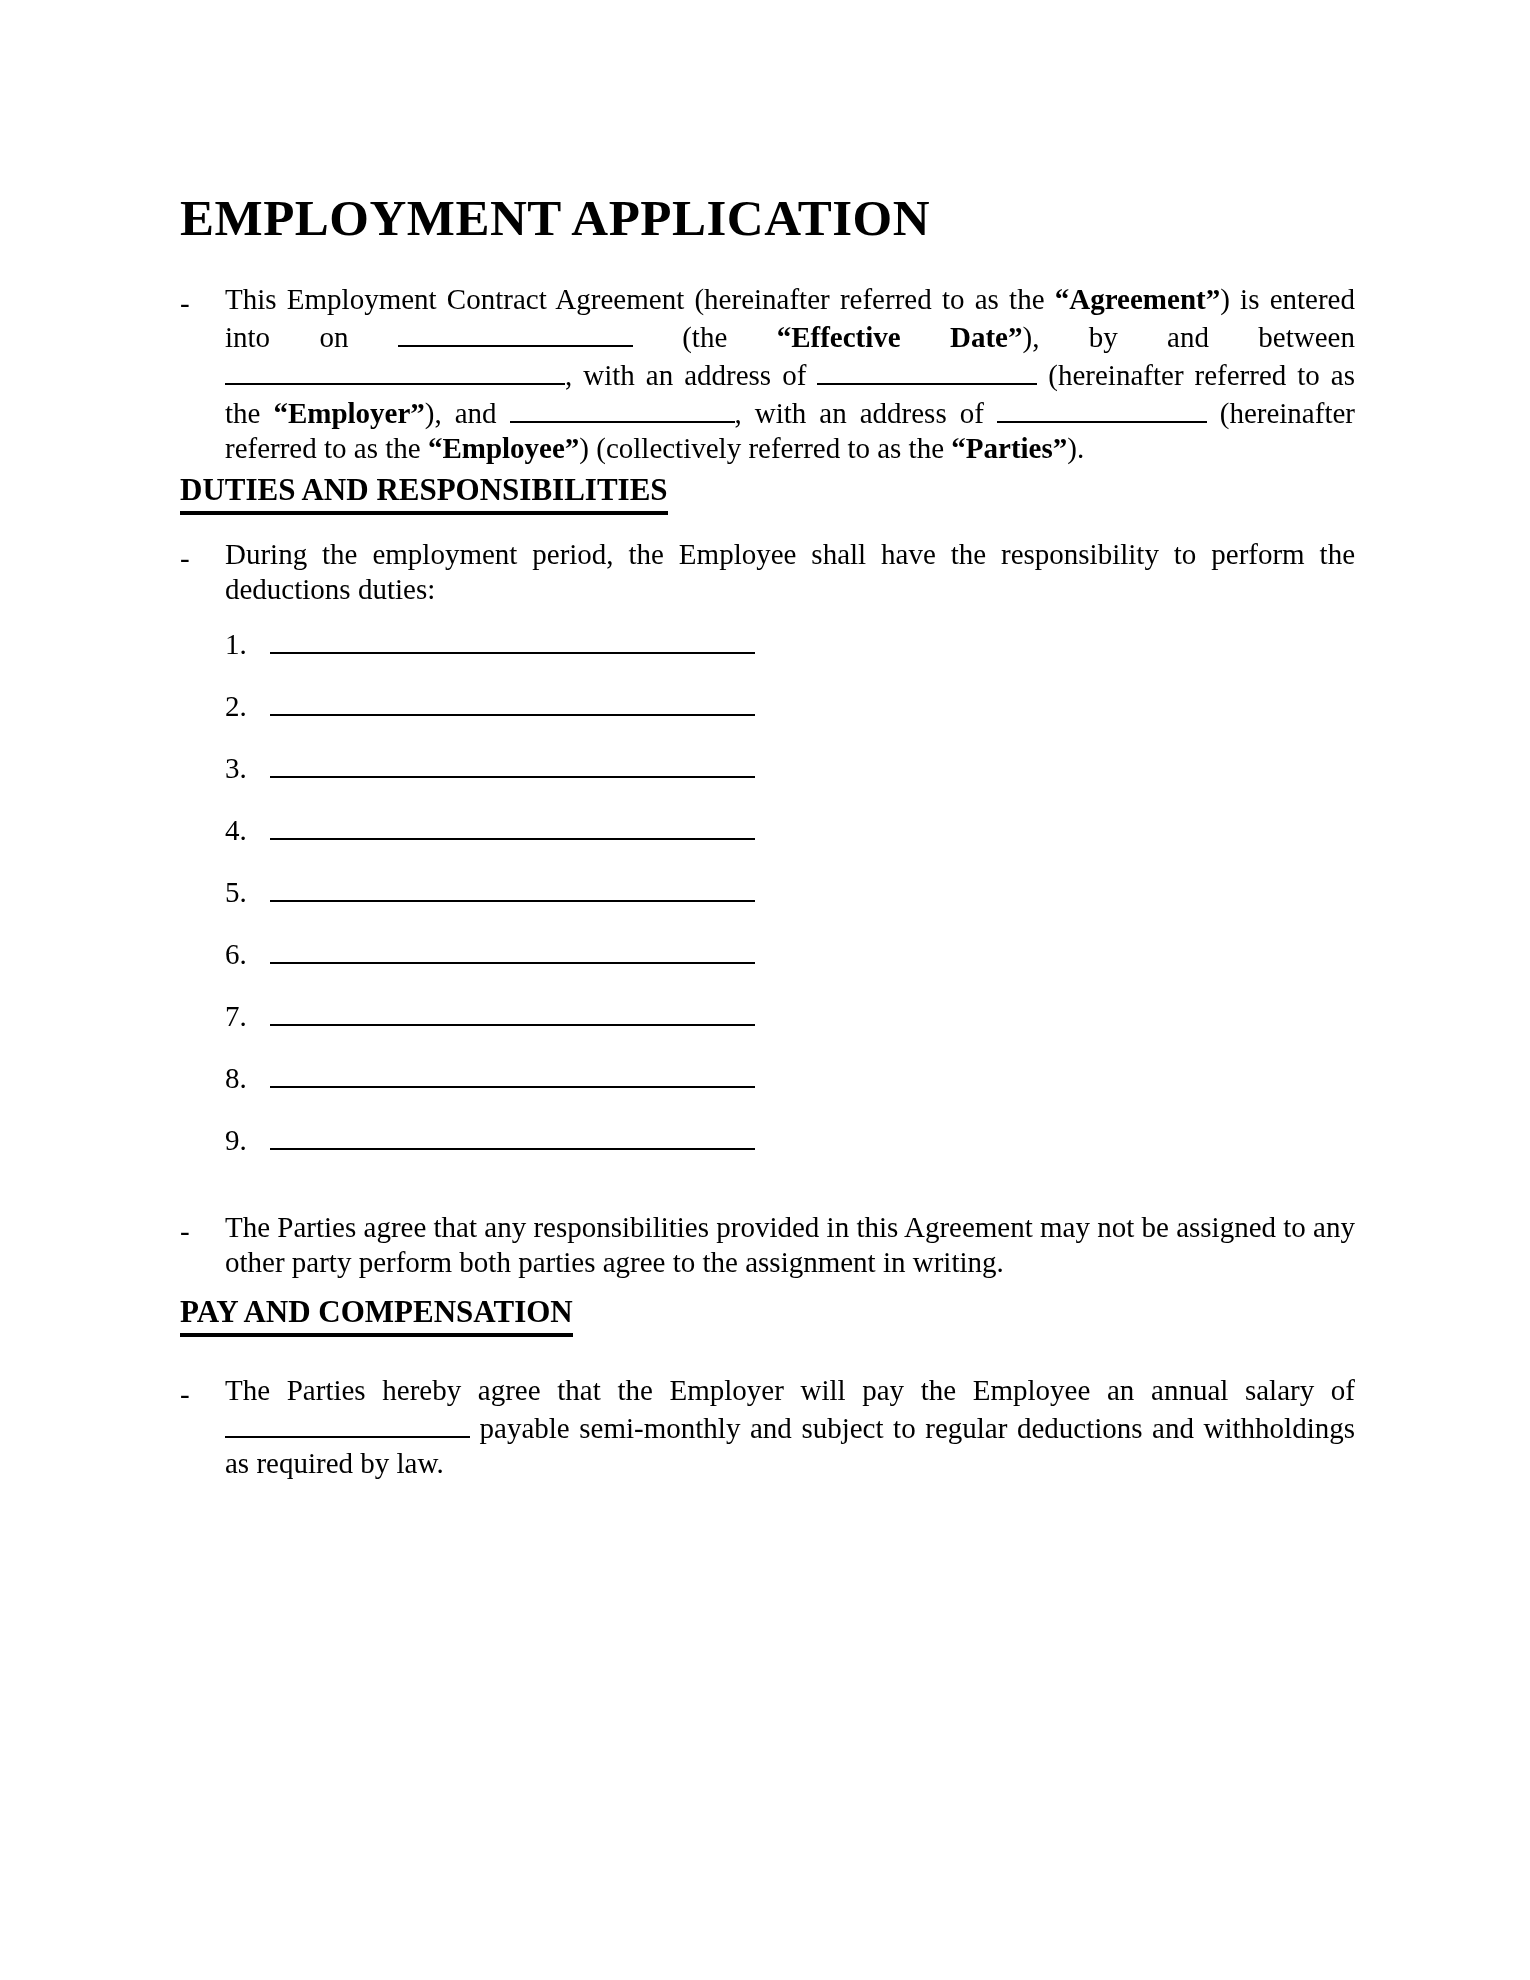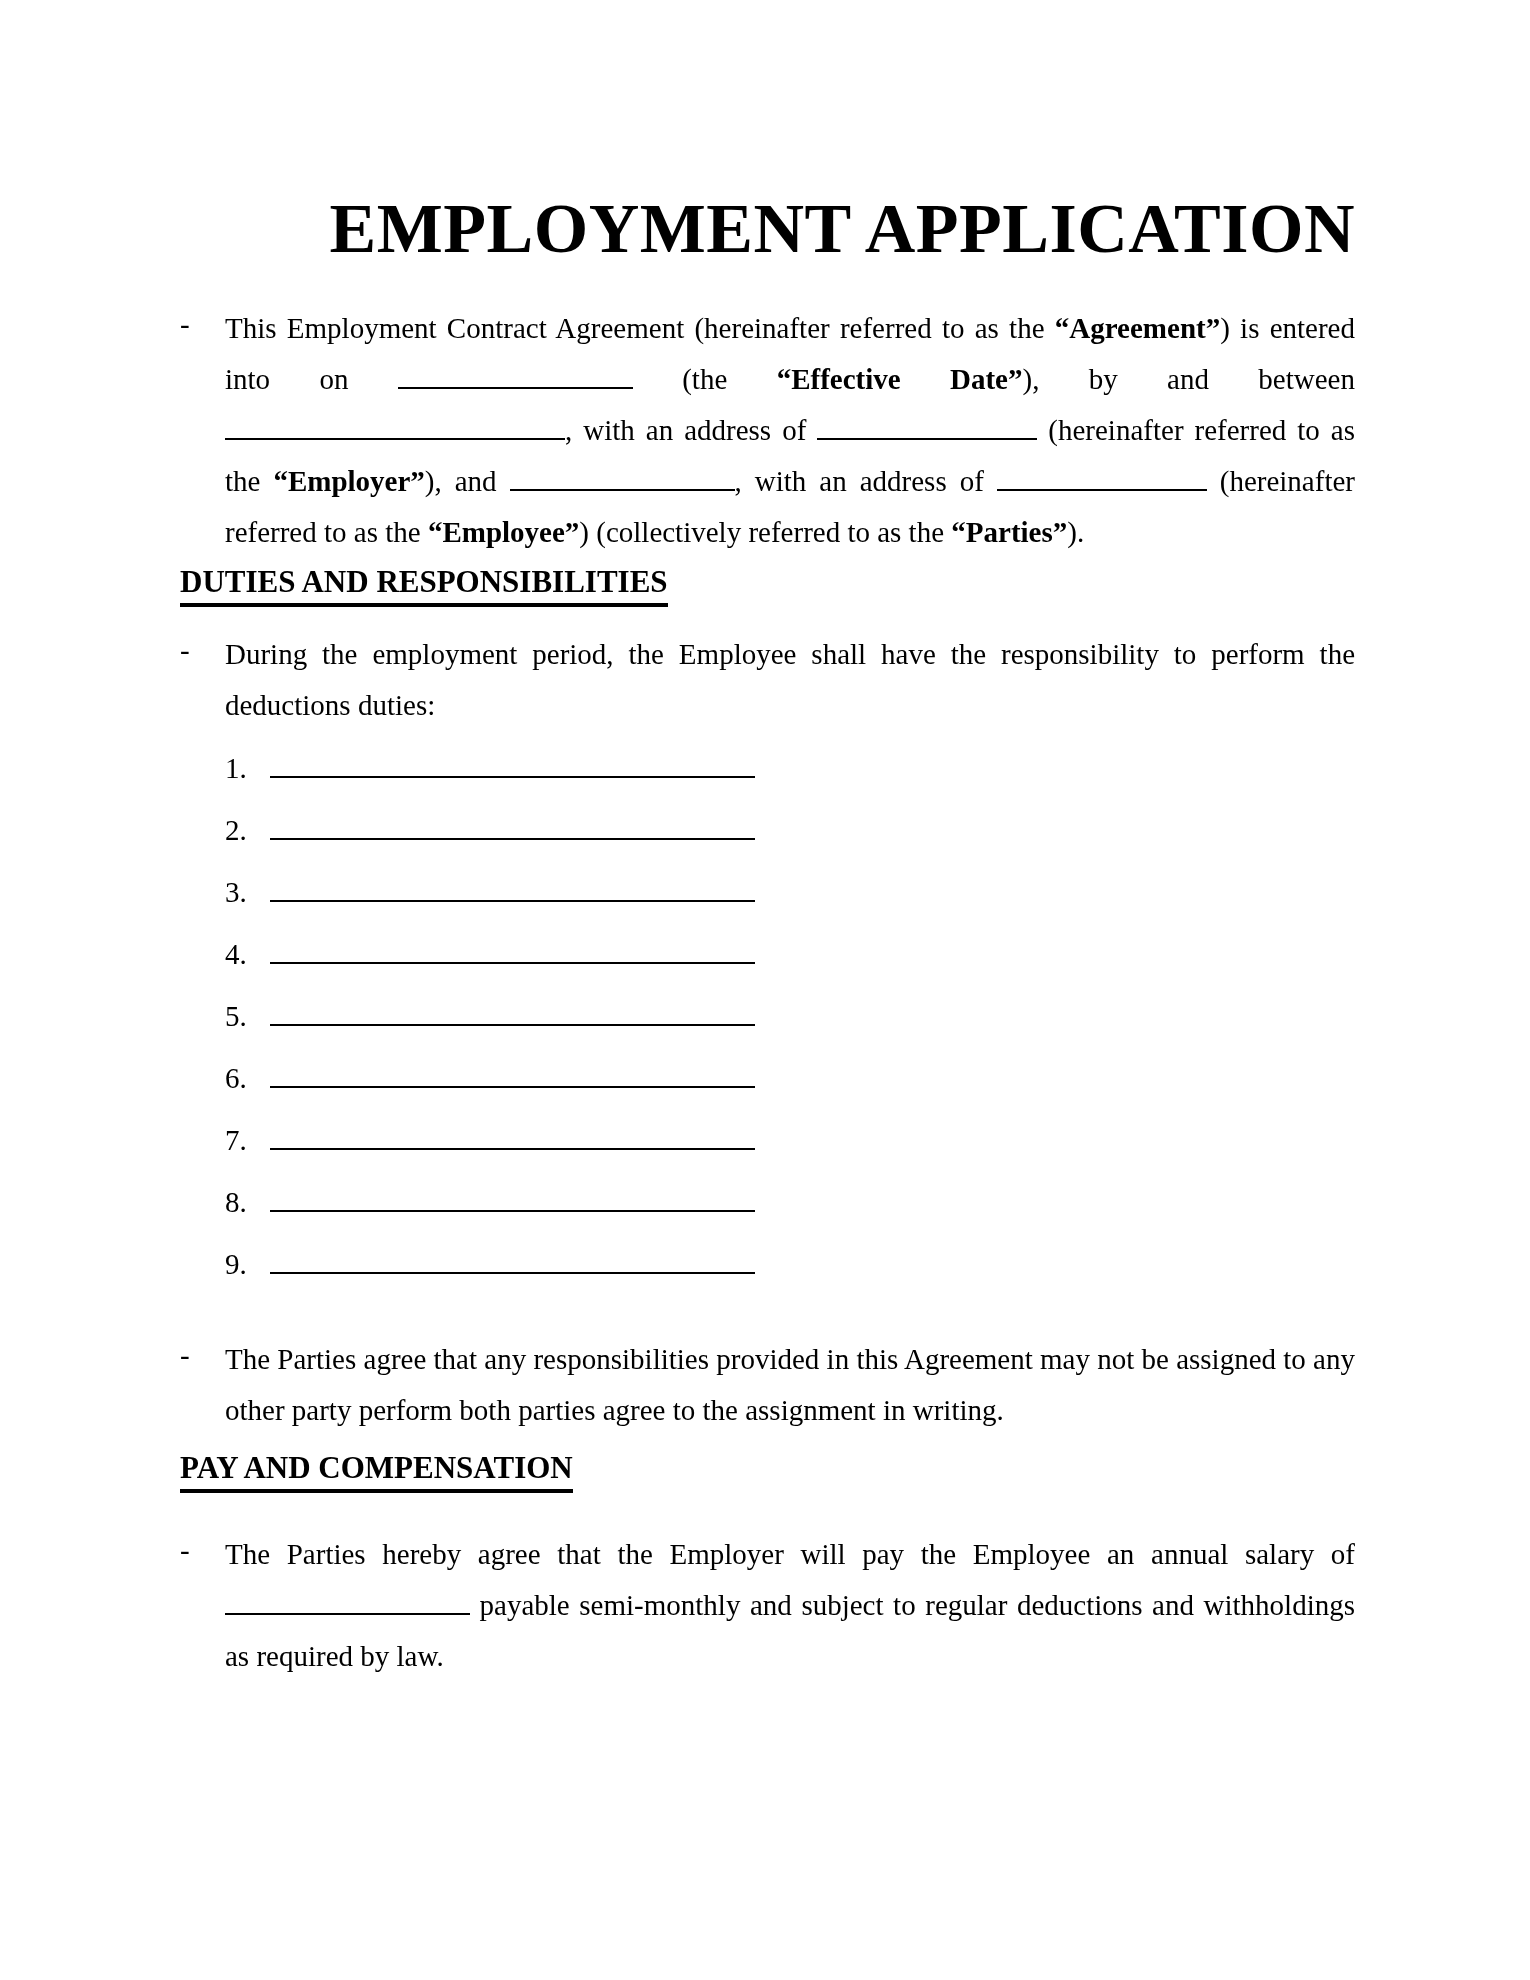--- a/index.html
+++ b/index.html
@@ -13,23 +13,23 @@
     height: 1980px;
     background: #ffffff;
     box-sizing: border-box;
     padding: 190px 175px 0 180px;
     font-family: "Liberation Serif", "DejaVu Serif", serif;
     color: #000000;
     font-size: 29px;
     overflow: hidden;
   }
   .doc-title {
-    font-size: 70px;
+    font-size: 51px;
     font-weight: 700;
-    text-align: right;
+    text-align: left;
     margin: 0 0 36px 0;
     line-height: 1.1;
     letter-spacing: 0.5px;
     white-space: nowrap;
   }
   .sec-heading {
     font-size: 31px;
     font-weight: 700;
     margin: 0 0 26px 0;
     line-height: 36px;
@@ -46,21 +46,21 @@
   }
   .dash {
     width: 45px;
     flex: none;
     line-height: 43px;
   }
   .bullet-text {
     flex: 1;
     margin: 0;
     text-align: justify;
-    line-height: 51px;
+    line-height: 35px;
   }
   .blank {
     display: inline-block;
     height: 28px;
     border-bottom: 2px solid #000;
     vertical-align: baseline;
   }
   .section-parties { margin-bottom: 0; }
   .section-duties { margin-top: 6px; }
   .section-duties .sec-heading { margin-bottom: 22px; }

